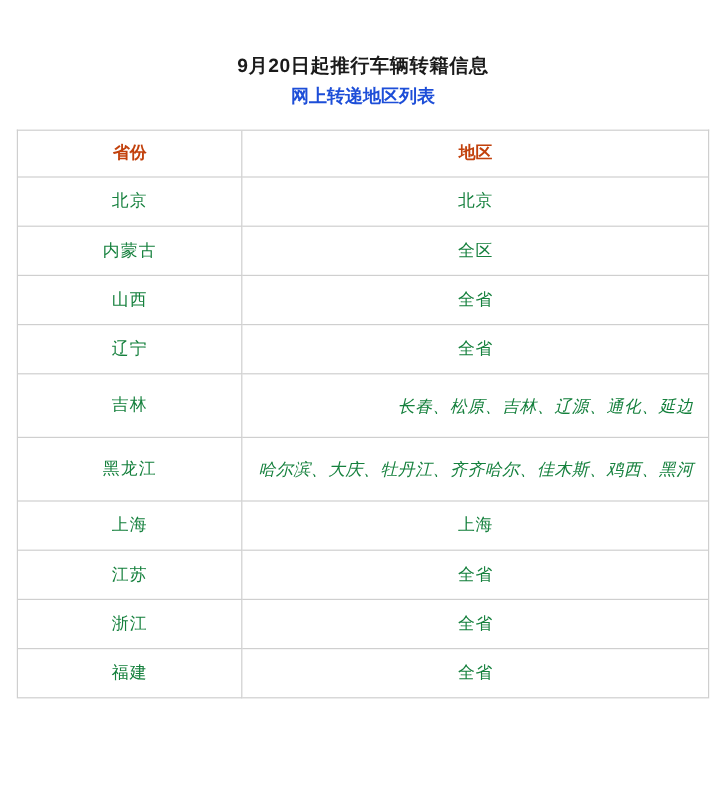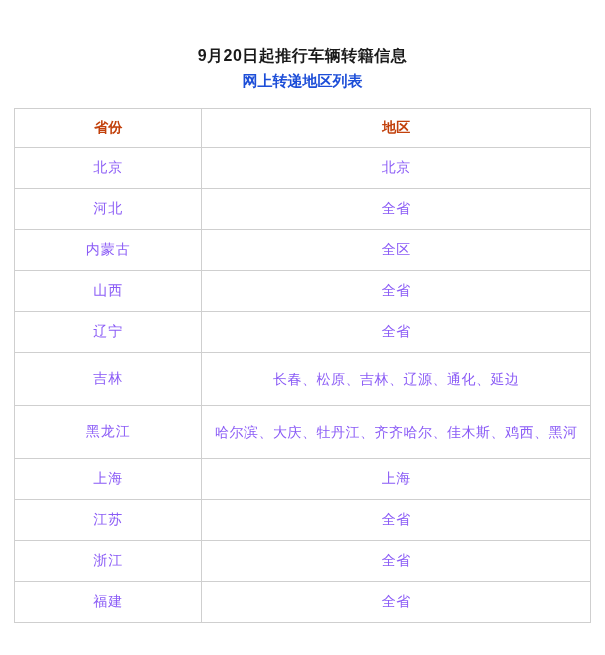--- a/index.html
+++ b/index.html
@@ -52,21 +52,21 @@
   table.data-table col.col-prov { width: 32.5%; }
   table.data-table col.col-area { width: 67.5%; }
   table.data-table th,
   table.data-table td {
     border: 1px solid #cfcfcf;
     border-top: none;
     border-left: none;
     padding: 0;
     font-weight: normal;
     font-size: 14px;
-    color: #8b5cf6;
+    color: #15803d;
     vertical-align: middle;
   }
   table.data-table th:last-child,
   table.data-table td:last-child {
     border-right: none;
   }
   table.data-table tr.header-row th {
     height: 38px;
     font-size: 14px;
     font-weight: bold;
@@ -77,24 +77,25 @@
     text-align: center;
     height: 40px;
     letter-spacing: 1px;
   }
   td.cell-area {
     text-align: center;
     height: 40px;
     letter-spacing: 0.5px;
   }
   td.cell-area.multi {
-    text-align: center;
+    text-align: right;
     padding: 6px 12px 6px 12px;
     line-height: 26px;
     letter-spacing: 0.5px;
+    font-style: italic;
   }
 </style>
 </head>
 <body>
 
 <div class="page">
 
   <div class="title-block">
     <div class="title-main">9月20日起推行车辆转籍信息</div>
     <div class="title-sub">网上转递地区列表</div>
@@ -107,24 +108,20 @@
         <col class="col-area">
       </colgroup>
       <tbody>
         <tr class="header-row">
           <th>省份</th>
           <th>地区</th>
         </tr>
         <tr>
           <td class="cell-prov">北京</td>
           <td class="cell-area">北京</td>
-        </tr>
-        <tr>
-          <td class="cell-prov">河北</td>
-          <td class="cell-area">全省</td>
         </tr>
         <tr>
           <td class="cell-prov">内蒙古</td>
           <td class="cell-area">全区</td>
         </tr>
         <tr>
           <td class="cell-prov">山西</td>
           <td class="cell-area">全省</td>
         </tr>
         <tr>

